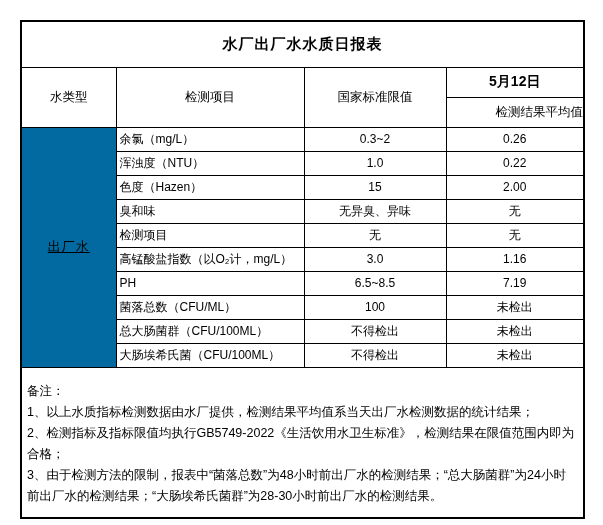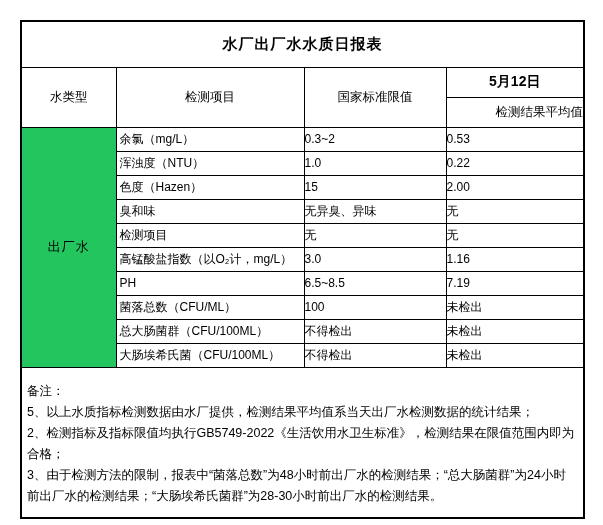--- a/index.html
+++ b/index.html
@@ -49,31 +49,33 @@
     font-weight: bold;
     font-size: 14px;
   }
   td.hdr-result {
     height: 30px;
     text-align: right;
     font-size: 12.5px;
   }
   tr.data-row td { height: 24px; }
   td.water-type-cell {
-    background: #22c55e;
+    background: #0369a1;
     text-align: center;
     font-size: 13px;
     letter-spacing: 1px;
+    text-decoration: underline;
   }
   td.item-cell {
     text-align: left;
     padding-left: 3px;
     margin-left: 32px;
   }
   td.val-cell {
+    text-align: center;
   }
   td.notes-cell {
     height: 134px;
     vertical-align: top;
     padding: 13px 8px 10px 5px;
     font-size: 12.5px;
     line-height: 21px;
     white-space: normal;
     text-align: left;
   }
@@ -101,21 +103,21 @@
         <td class="hdr-date">5月12日</td>
       </tr>
       <tr>
         <td class="hdr-result">检测结果平均值</td>
       </tr>
 
       <tr class="data-row">
         <td class="water-type-cell" rowspan="10">出厂水</td>
         <td class="item-cell">余氯（mg/L）</td>
         <td class="val-cell">0.3~2</td>
-        <td class="val-cell">0.53</td>
+        <td class="val-cell">0.26</td>
       </tr>
       <tr class="data-row">
         <td class="item-cell">浑浊度（NTU）</td>
         <td class="val-cell">1.0</td>
         <td class="val-cell">0.22</td>
       </tr>
       <tr class="data-row">
         <td class="item-cell">色度（Hazen）</td>
         <td class="val-cell">15</td>
         <td class="val-cell">2.00</td>
@@ -152,20 +154,20 @@
       </tr>
       <tr class="data-row">
         <td class="item-cell">大肠埃希氏菌（CFU/100ML）</td>
         <td class="val-cell">不得检出</td>
         <td class="val-cell">未检出</td>
       </tr>
 
       <tr>
         <td class="notes-cell" colspan="4">
           <span class="note-line">备注：</span>
-          <span class="note-line">5、以上水质指标检测数据由水厂提供，检测结果平均值系当天出厂水检测数据的统计结果；</span>
+          <span class="note-line">1、以上水质指标检测数据由水厂提供，检测结果平均值系当天出厂水检测数据的统计结果；</span>
           <span class="note-line">2、检测指标及指标限值均执行GB5749-2022《生活饮用水卫生标准》，检测结果在限值范围内即为合格；</span>
           <span class="note-line">3、由于检测方法的限制，报表中“菌落总数”为48小时前出厂水的检测结果；“总大肠菌群”为24小时前出厂水的检测结果；“大肠埃希氏菌群”为28-30小时前出厂水的检测结果。</span>
         </td>
       </tr>
     </tbody>
   </table>
 </div>
 
 </body></html>

